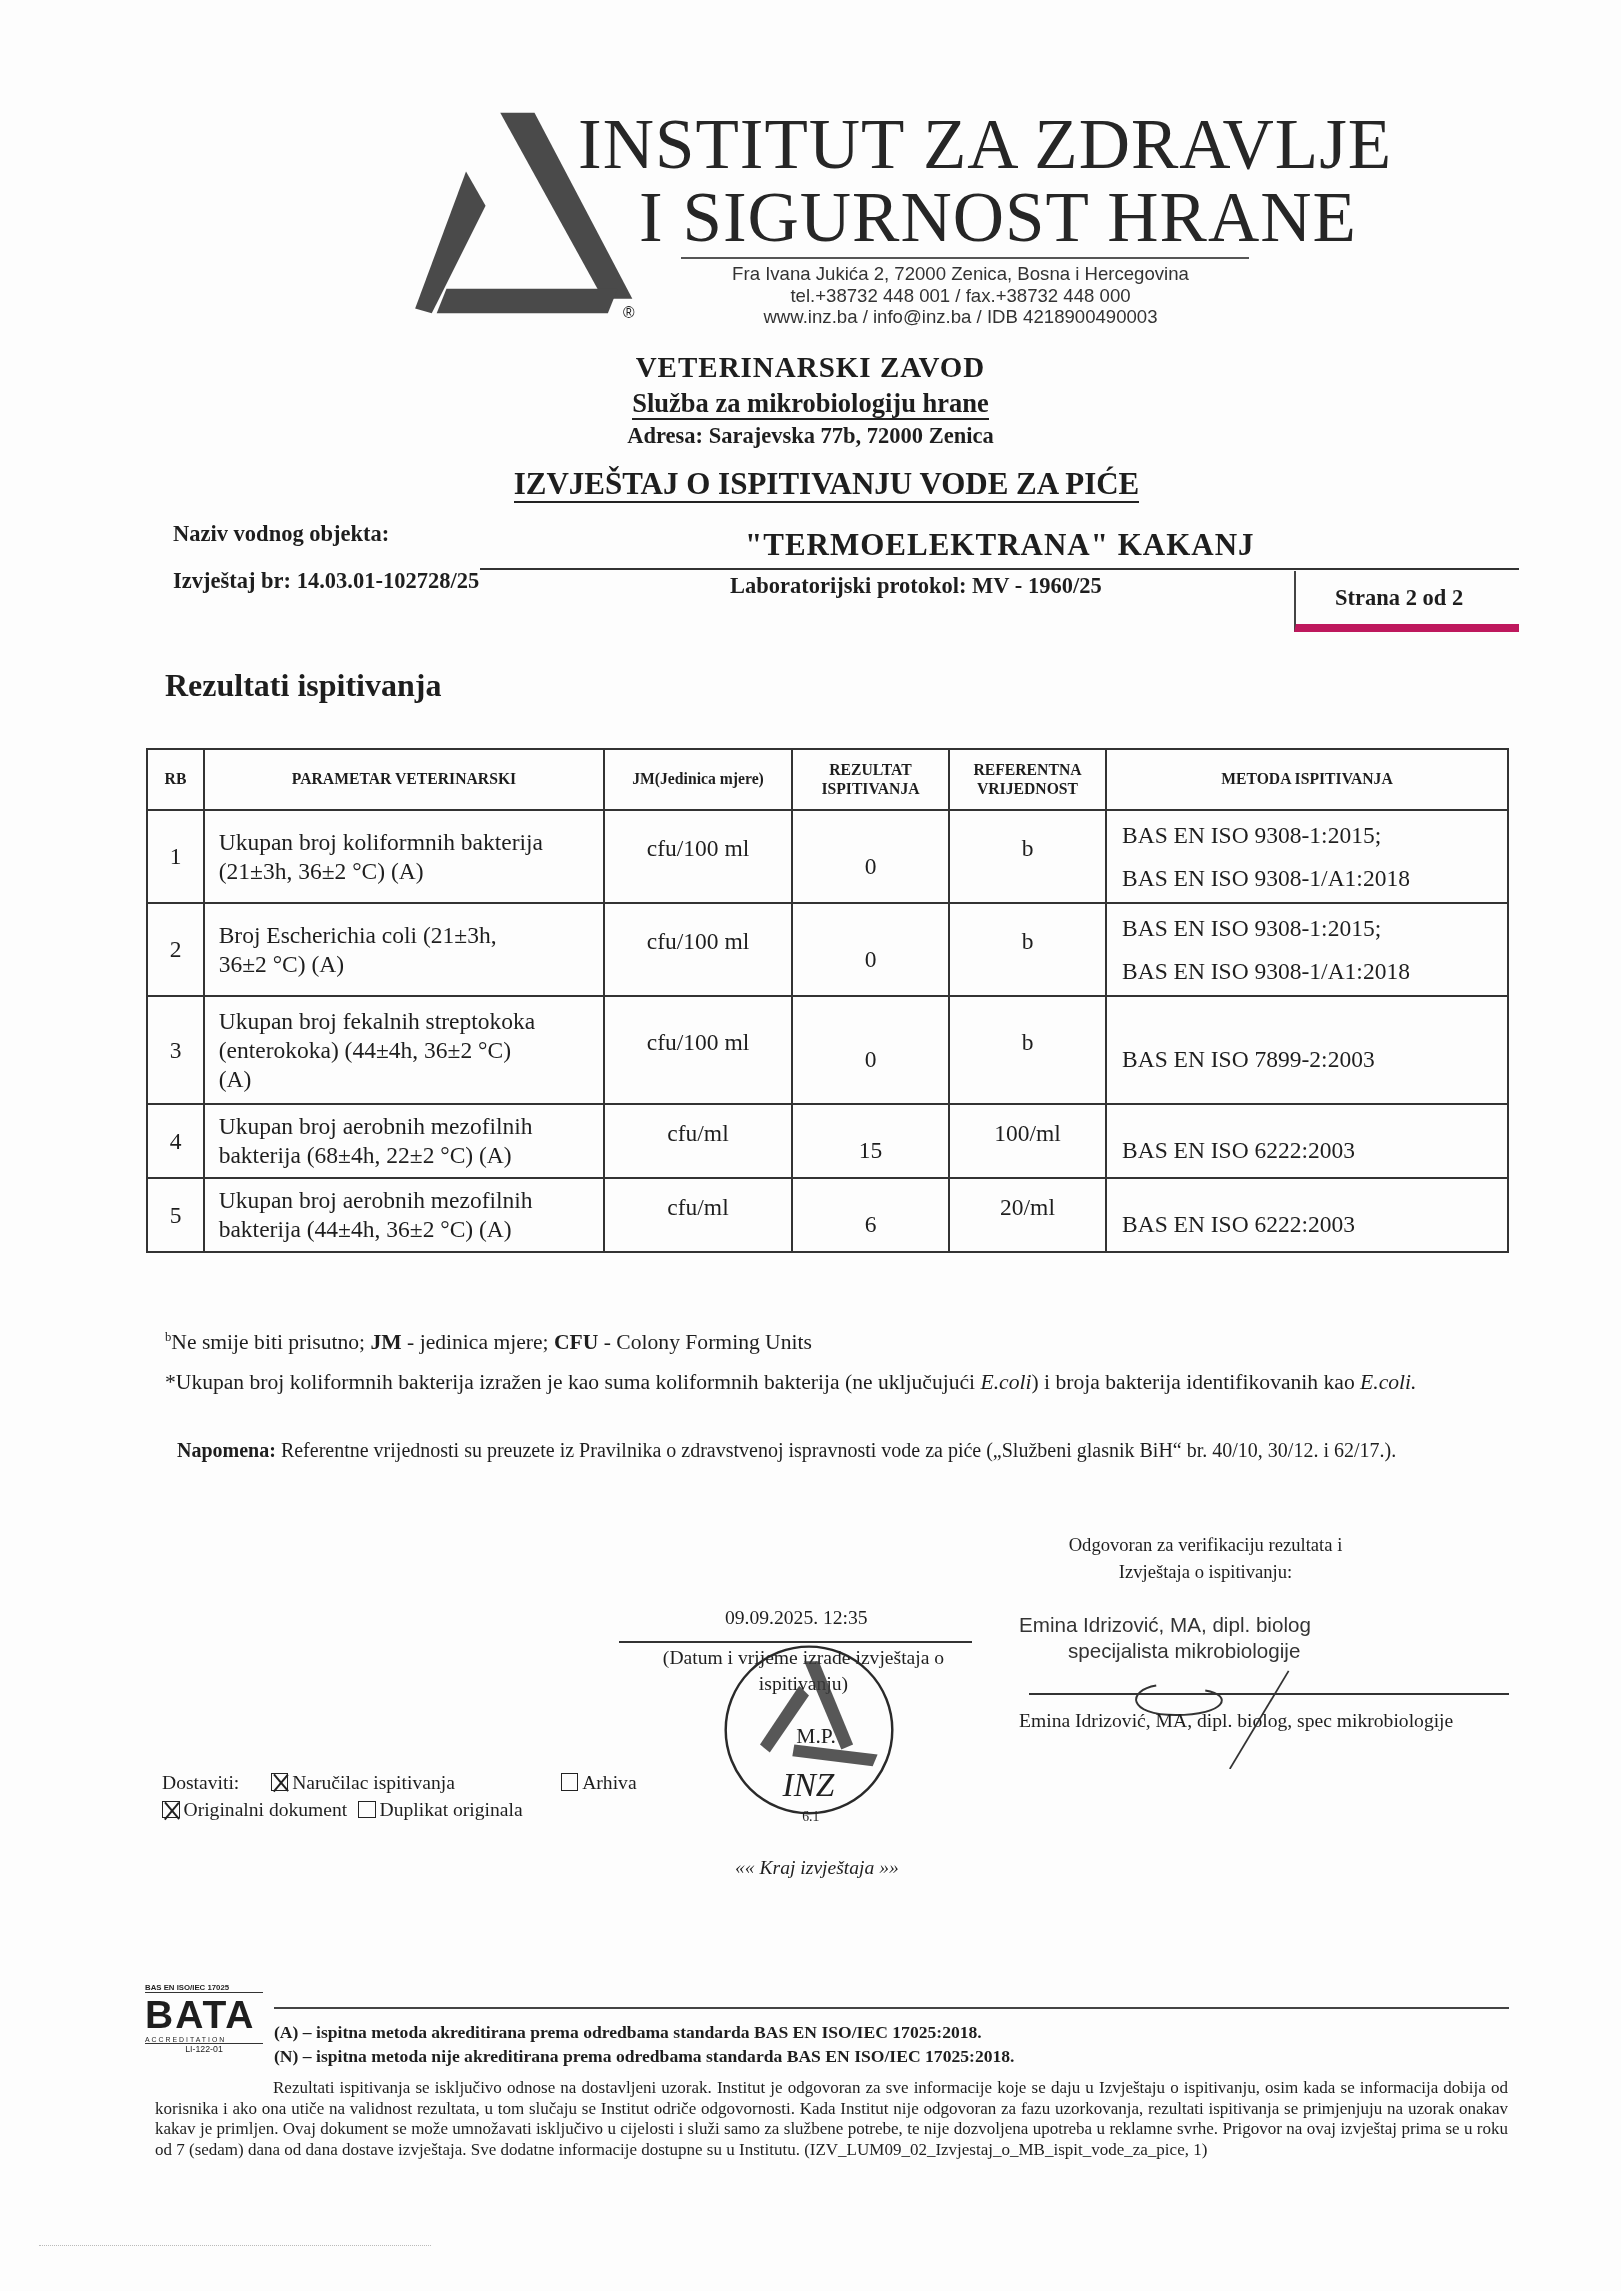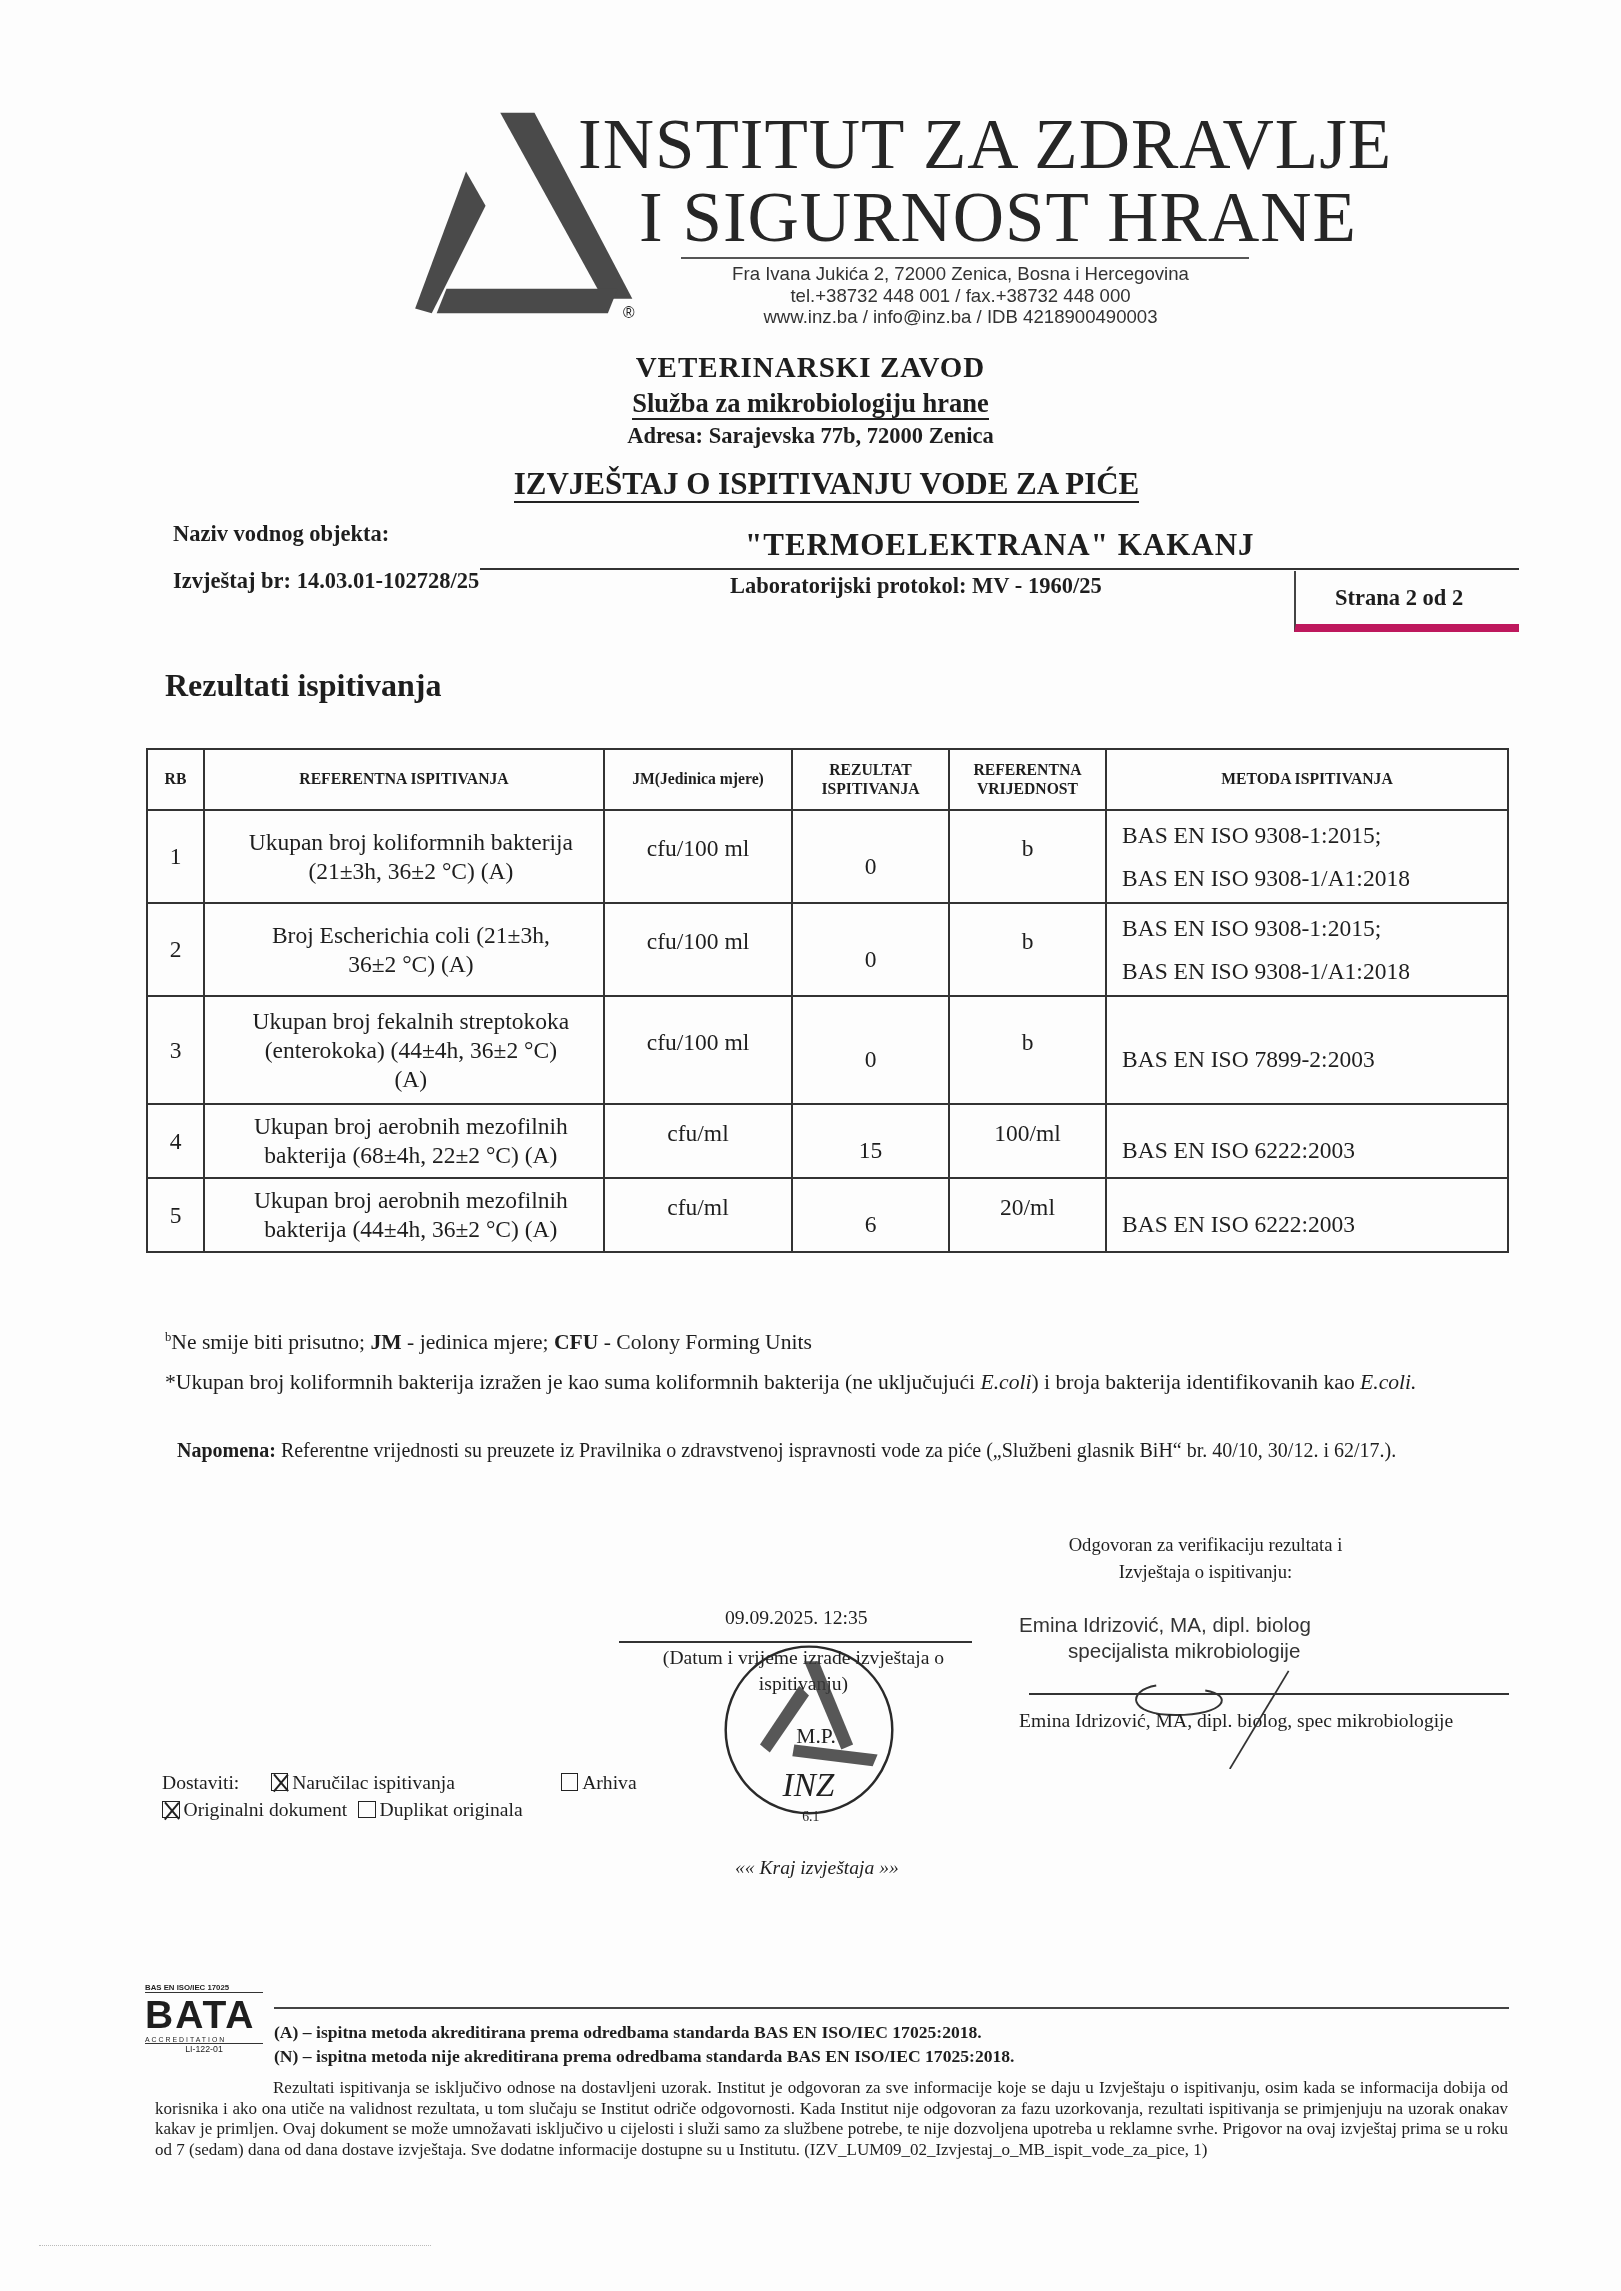--- a/index.html
+++ b/index.html
@@ -33,21 +33,21 @@
   .strana-text { position: absolute; left: 39px; top: 13.7px; font-size: 22.5px; font-weight: bold; }
 
   .rez-title { position: absolute; left: 165px; top: 667px; font-size: 32px; font-weight: bold; }
 
   
   table.results { position: absolute; left: 146px; top: 748px; width: 1363px; border-collapse: collapse; }
   table.results td, table.results th { border: 2px solid #333; vertical-align: middle; }
   table.results th { font-size: 15.7px; font-weight: bold; text-align: center; line-height: 18.6px; height: 61px; }
   table.results td { font-size: 23.5px; line-height: 29px; }
   .c-rb { width: 57px; text-align: center; }
-  .c-par { width: 400px; padding-left: 13.7px; text-align: center; }
+  .c-par { width: 400px; padding-left: 13.7px; text-align: left; }
   .c-jm { width: 188px; text-align: center; border-radius: 29px; }
   .c-rez { width: 157px; text-align: center; }
   .c-ref { width: 157px; text-align: center; }
   .c-met { padding-left: 15px; text-align: left; }
   .row-h-a { height: 93px; }
   .row-h-b { height: 108px; }
   .row-h-c { height: 74px; }
   .down { position: relative; top: 9.8px; }
   .up { position: relative; top: -7.8px; }
   .met-line { display: block; line-height: 43px; }
@@ -122,21 +122,21 @@
 <div class="strana-box">
   <div class="strana-text">Strana 2 od 2</div>
 </div>
 
 <div class="rez-title">Rezultati ispitivanja</div>
 
 <table class="results">
   <thead>
     <tr>
       <th class="c-rb">RB</th>
-      <th class="c-par" style="text-align:center;padding-left:0">REFERENTNA ISPITIVANJA</th>
+      <th class="c-par" style="text-align:center;padding-left:0">PARAMETAR VETERINARSKI</th>
       <th class="c-jm">JM(Jedinica mjere)</th>
       <th class="c-rez"><span>REZULTAT</span><br><span>ISPITIVANJA</span></th>
       <th class="c-ref"><span>REFERENTNA</span><br><span>VRIJEDNOST</span></th>
       <th class="c-met" style="text-align:center;padding-left:0">METODA ISPITIVANJA</th>
     </tr>
   </thead>
   <tbody>
     <tr class="row-h-a">
       <td class="c-rb">1</td>
       <td class="c-par"><span>Ukupan broj koliformnih bakterija</span><br><span>(21±3h, 36±2 °C) (A)</span></td>

